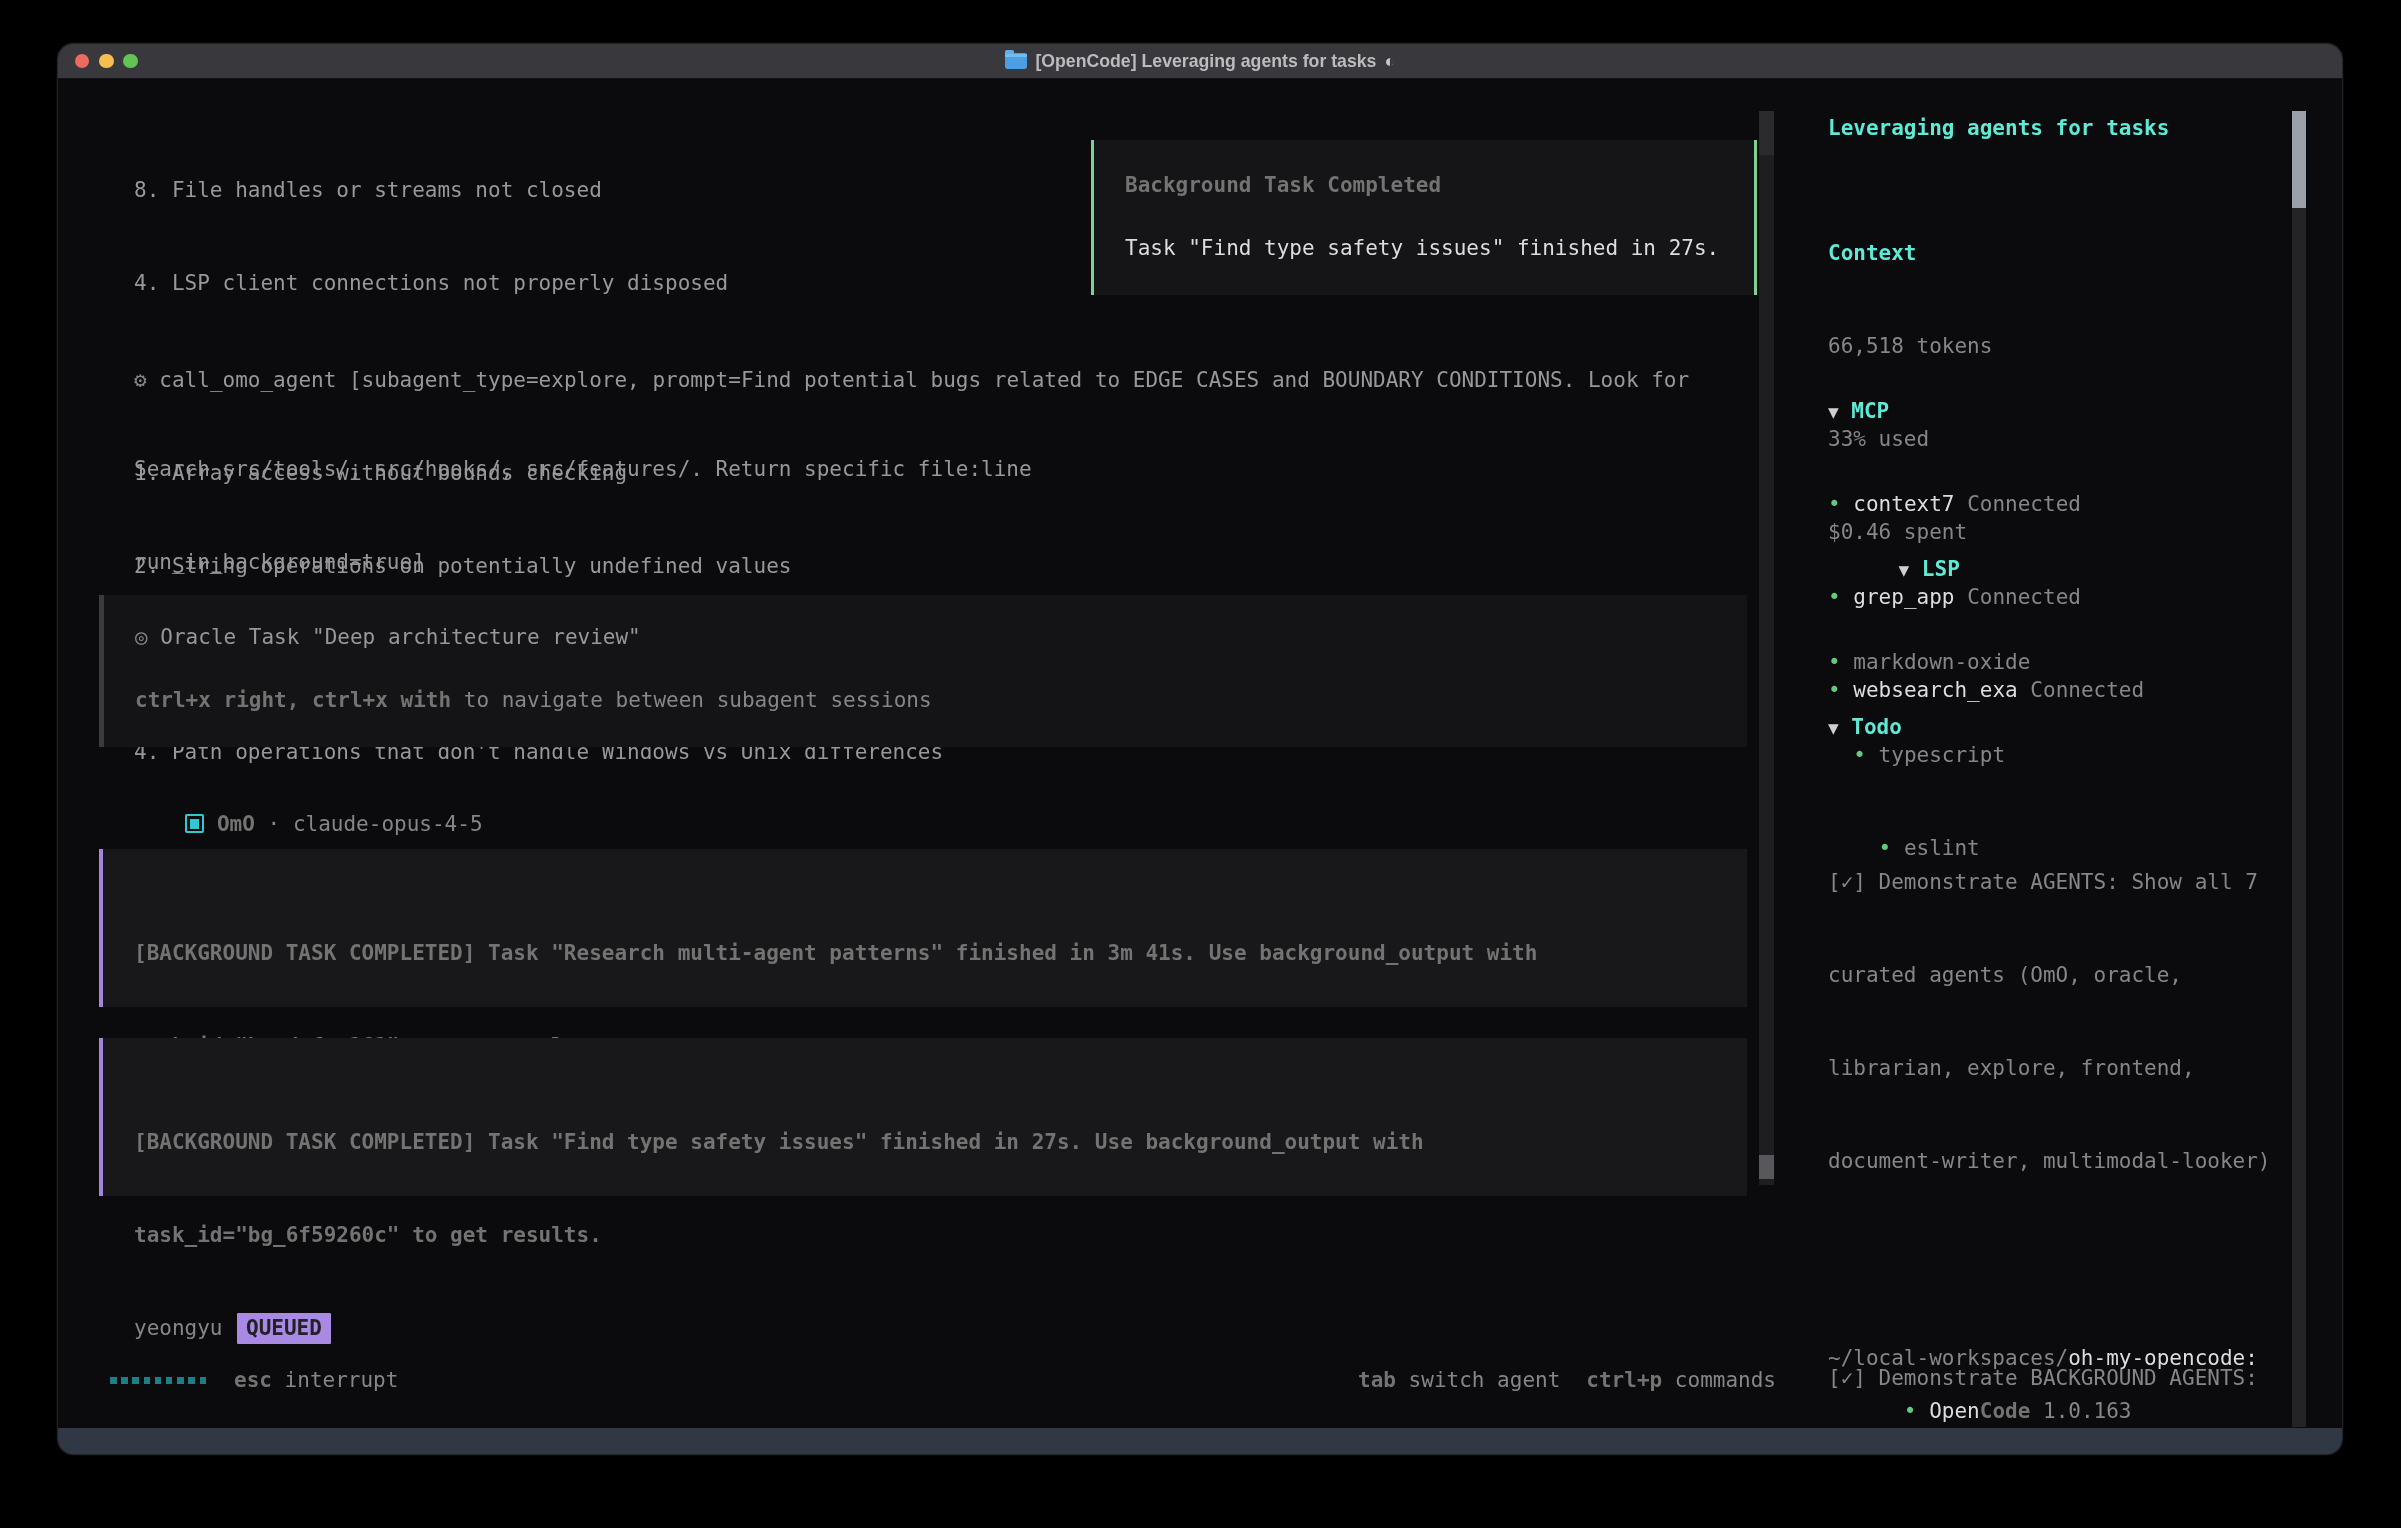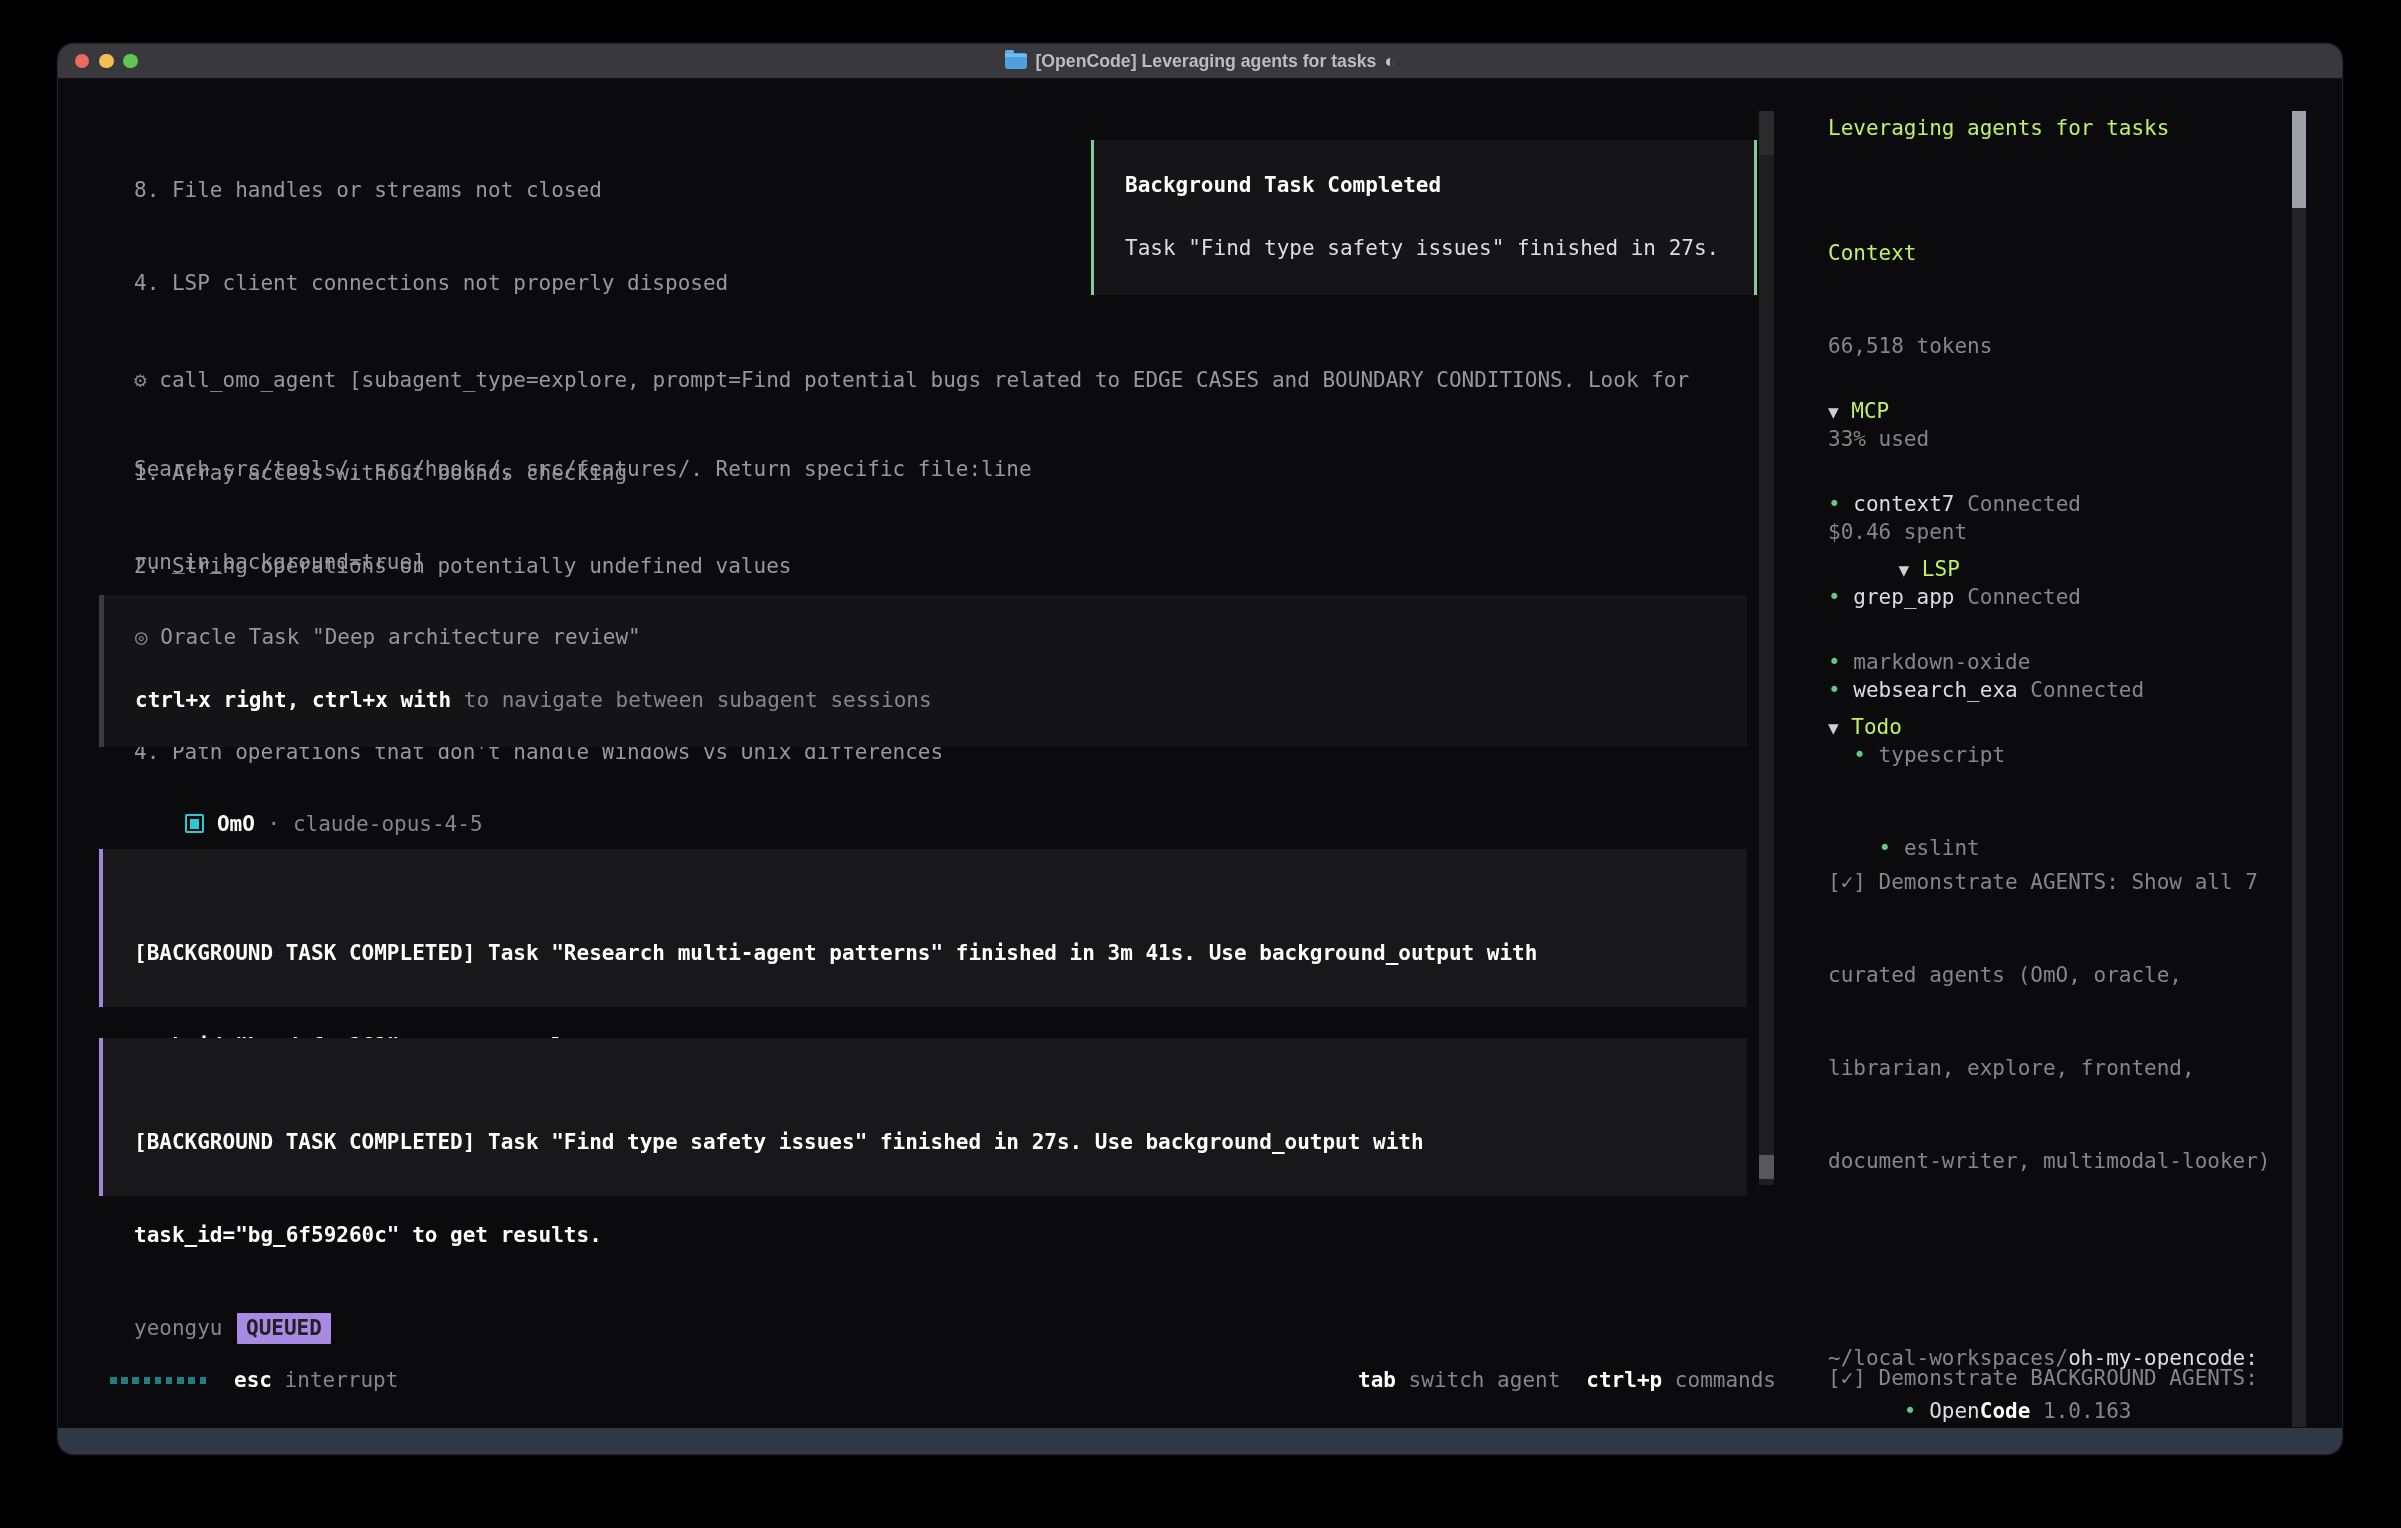--- a/index.html
+++ b/index.html
@@ -9,35 +9,35 @@
   .titlebar{position:absolute;left:0;top:0;width:100%;height:34px;background:#39393d;border-bottom:1.2px solid #131315;}
   .lights{position:absolute;left:16.5px;top:9.5px;display:flex;gap:9.5px;}
   .light{width:14.8px;height:14.8px;border-radius:50%;}
   .titlewrap{position:absolute;left:0;top:0;width:100%;height:34px;display:flex;align-items:center;justify-content:center;gap:8.3px;
     font-family:"Liberation Sans",sans-serif;font-weight:bold;font-size:17.7px;color:#bcbcbe;}
   .folder{width:22.5px;height:16.5px;background:#4da0e0;border-radius:2.4px;position:relative;}
   .folder::before{content:"";position:absolute;left:0;top:-3px;width:9.5px;height:4.7px;background:#5fb0ea;border-radius:1.8px 1.8px 0 0;}
   .folder::after{content:"";position:absolute;left:0;top:1.2px;width:22.5px;height:3.5px;background:#72bbf0;}
   .moon{color:#c8c8ca;font-weight:normal;font-size:17.7px;}
   .mono{font-family:"DejaVu Sans Mono",monospace;font-size:21px;line-height:31px;color:#98989a;white-space:pre;}
-  .bright{color:#ffffff;font-weight:bold;}
+  .bright{color:#737373;font-weight:bold;}
   .white{color:#dddddf;}
   .grayer{color:#86868a;}
   .line{height:31px;}
   .notif{position:absolute;left:1033px;top:96px;width:660px;height:155px;background:#151517;
     border-left:3px solid #7fd193;border-right:3px solid #7fd193;}
   .oraclebox{position:absolute;left:41px;top:551px;width:1643px;height:152px;background:#141416;border-left:5.9px solid #3b3b3f;}
   .taskbox{position:absolute;left:41px;width:1644px;height:158px;background:#18181a;border-left:4.7px solid #a186d9;}
   .badge{display:inline-block;background:#a88ae2;color:#232127;font-weight:bold;padding:0 9.5px;margin-left:14px;border-radius:1.2px;}
   .inputbox{position:absolute;left:41px;top:1172px;width:1672px;height:153px;background:#1d1e20;border-left:4.7px solid #2cc9d2;}
   .cursorblock{position:absolute;left:31px;top:28px;width:18.3px;height:50px;background:#e9e9eb;}
   .teal{color:#2cc9d2;font-weight:bold;}
   .gbullet{color:#63c97e;}
   .arrow{color:#cfcfd1;font-size:17.7px;}
-  .sb-head{color:#bef264;font-weight:normal;}
+  .sb-head{color:#5eead4;font-weight:bold;}
   .dots{display:flex;gap:4.7px;align-items:center;height:31px;}
   .dot{width:6.5px;height:6.5px;background:#1e7e85;}
   .scrolltrack-main{position:absolute;left:1701px;top:67px;width:15.4px;height:1074px;background:#1e1e20;}
   .scrollcap-main{position:absolute;left:0;top:0;width:15.4px;height:44px;background:#2b2b2e;}
   .scrollthumb-main{position:absolute;left:0;top:1044px;width:15.4px;height:23.6px;background:#58585c;}
   .scrolltrack-side{position:absolute;left:2234px;top:67px;width:14px;height:1316px;background:#242427;}
   .scrollthumb-side{position:absolute;left:0;top:0;width:14px;height:97px;background:#9aa1a8;}
   .footerstrip{position:absolute;left:0;top:1384px;width:100%;height:26.6px;background:#313845;border-radius:0 0 15.4px 15.4px;}
   .omoicon{display:inline-block;width:15.4px;height:15.4px;border:2.4px solid #2cc9d2;border-radius:1.8px;position:relative;vertical-align:-2.4px;margin-right:13px;}
   .omoicon::before{content:"";position:absolute;left:3px;top:3px;width:9.5px;height:9.5px;background:#2cc9d2;}

